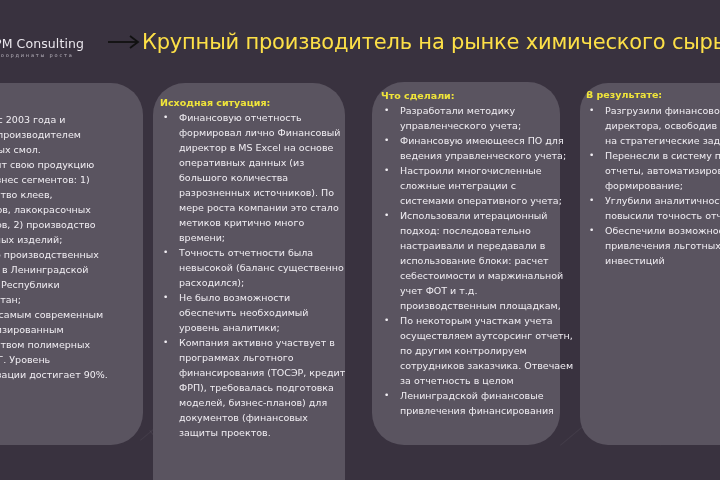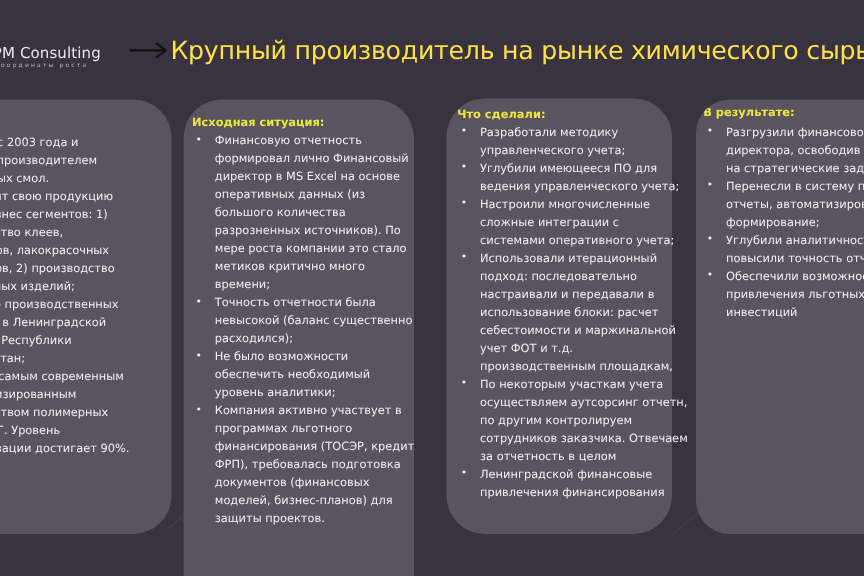--- a/index.html
+++ b/index.html
@@ -126,38 +126,38 @@
       <div>Не было возможности</div>
       <div>обеспечить необходимый</div>
       <div>уровень аналитики;</div>
     </li>
     <li>
         <span class="dot">•</span>
       <div>Компания активно участвует в</div>
       <div>программах льготного</div>
       <div>финансирования (ТОСЭР, кредит</div>
       <div>ФРП), требовалась подготовка</div>
+      <div>моделей, бизнес-планов) для</div>
       <div>документов (финансовых</div>
-      <div>моделей, бизнес-планов) для</div>
       <div>защиты проектов.</div>
     </li>
   </ul>
 </div>
 
 <div class="card" id="card3">
   <div class="card-head">Что сделали:</div>
   <ul class="bullets card-text" style="margin-top:1px;">
     <li>
         <span class="dot">•</span>
       <div>Разработали методику</div>
       <div>управленческого учета;</div>
     </li>
     <li>
         <span class="dot">•</span>
-      <div>Углубили имеющееся ПО для</div>
+      <div>Финансовую имеющееся ПО для</div>
       <div>ведения управленческого учета;</div>
     </li>
     <li>
         <span class="dot">•</span>
       <div>Настроили многочисленные</div>
       <div>сложные интеграции с</div>
       <div>системами оперативного учета;</div>
     </li>
     <li>
         <span class="dot">•</span>

